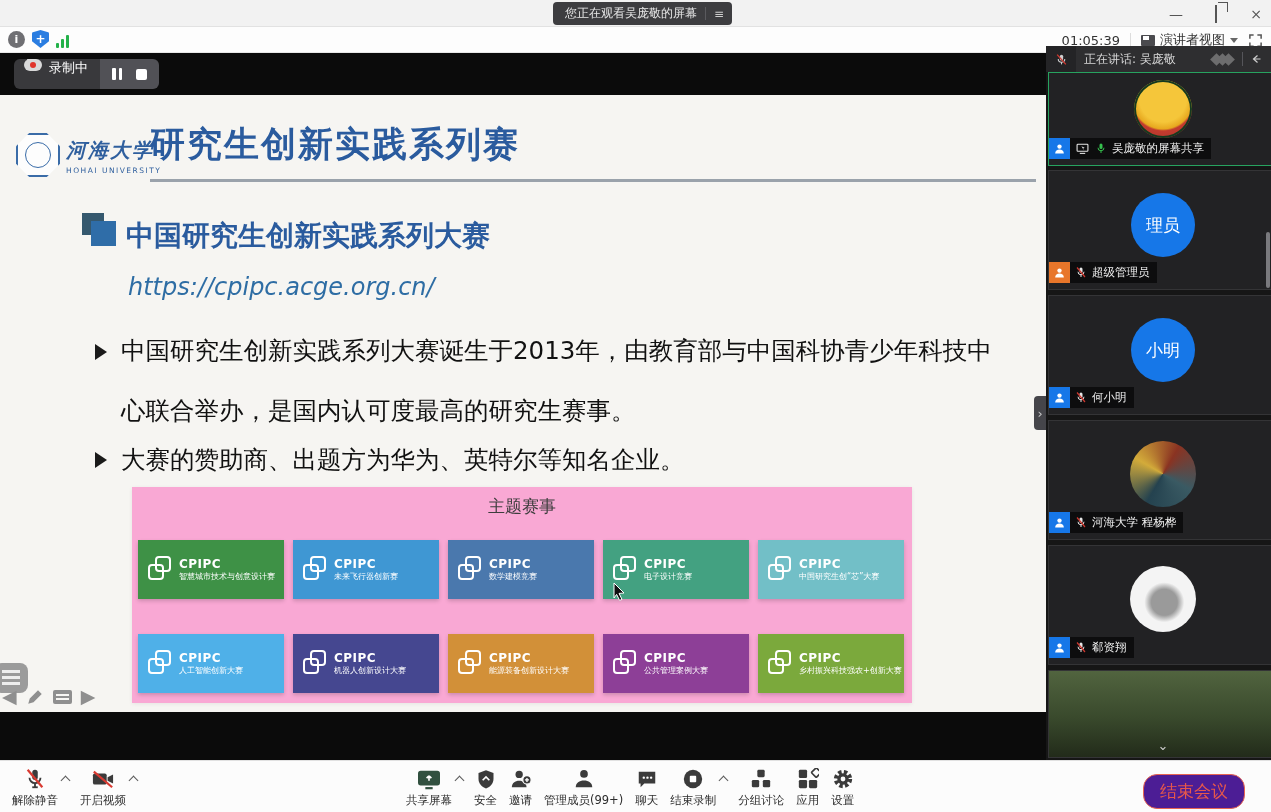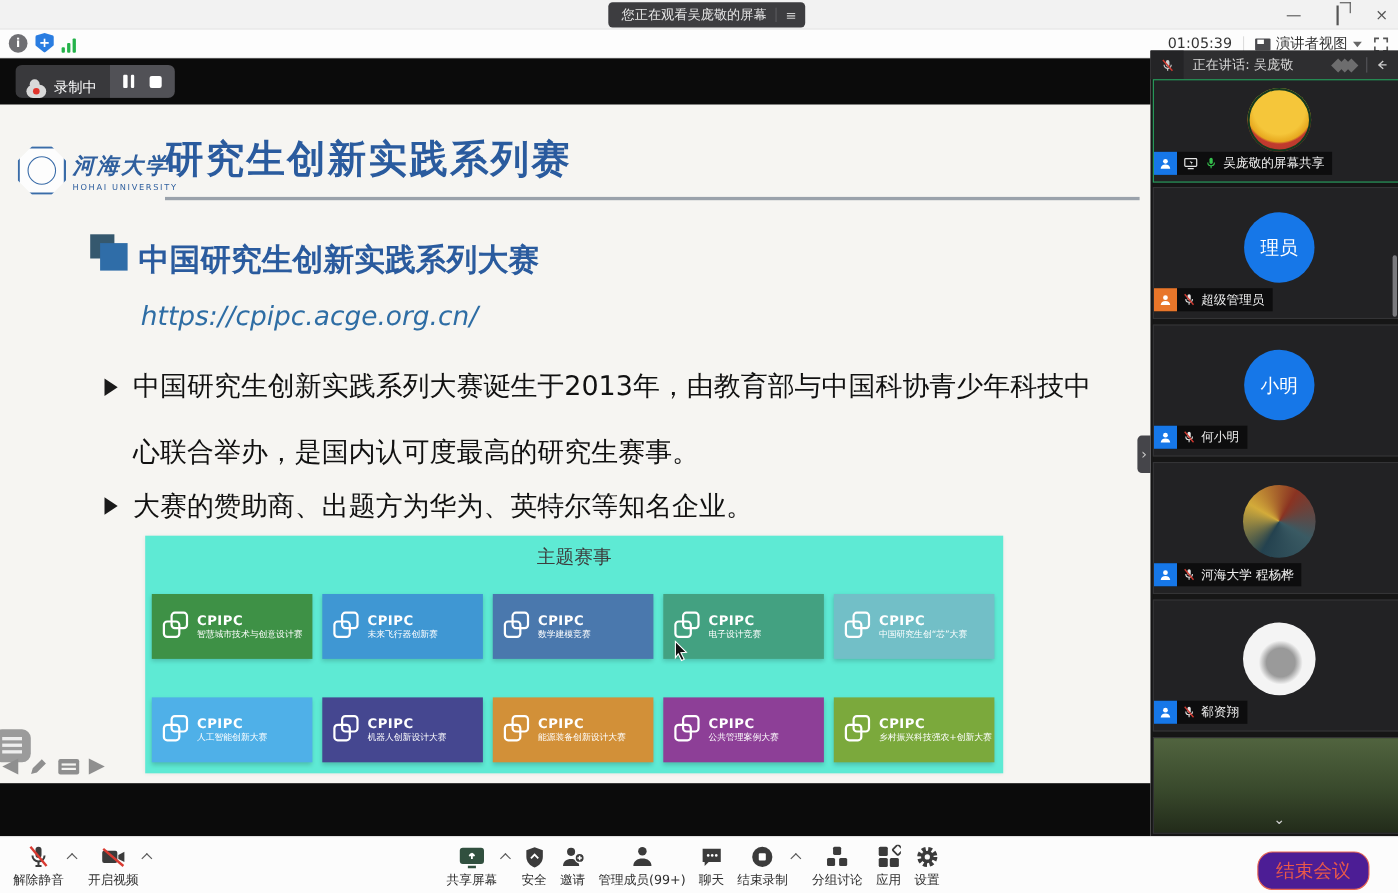--- a/index.html
+++ b/index.html
@@ -31,21 +31,21 @@
   .view-group { display:flex; align-items:center; gap:5px; cursor:pointer; }
   .view-ic { position:relative; width:14px; height:11px; background:#4a4a4e; border-radius:1px; }
   .view-ic::before { content:""; position:absolute; left:1.5px; top:1.5px; width:6px; height:4px; background:#fff; }
   .view-label { font-size:13px; color:#333; }
   .caret-down { width:0; height:0; border-left:4px solid transparent; border-right:4px solid transparent; border-top:5px solid #666; }
   .fs-ic { cursor:pointer; display:flex; }
 
   
   .share { position:absolute; left:0; top:53px; width:1046px; height:707px; background:#0b0b0b; }
   .rec-pill { position:absolute; left:14px; top:6px; height:30px; display:flex; align-items:stretch; border-radius:6px; overflow:hidden; }
-  .rec-main { background:#39393c; display:flex; align-items:flex-end; gap:7px; padding:0 12px 0 10px; }
+  .rec-main { background:#39393c; display:flex; align-items:flex-start; gap:7px; padding:0 12px 0 10px; }
   .rec-cloud { position:relative; width:18px; height:12px; background:#d9d9d9; border-radius:7px; }
   .rec-cloud::before { content:""; position:absolute; left:3px; top:-5px; width:9px; height:9px; background:#d9d9d9; border-radius:50%; }
   .rec-dot { position:absolute; left:6px; top:3px; width:6px; height:6px; border-radius:50%; background:#e0342b; }
   .rec-label { color:#fff; font-size:13px; }
   .rec-ctrls { background:#515156; display:flex; align-items:center; gap:14px; padding:0 12px; }
   .pause-ic { display:flex; gap:3px; cursor:pointer; }
   .pause-ic i { display:block; width:3.5px; height:12px; background:#fff; border-radius:1px; }
   .stop-ic { width:11px; height:11px; background:#fff; border-radius:2px; cursor:pointer; }
 
   
@@ -59,21 +59,21 @@
   .slide-rule { position:absolute; left:150px; top:84px; width:886px; height:3px; background:#9aa2ab; }
   .sq-bullet { position:absolute; left:82px; top:118px; width:36px; height:36px; }
   .sq-bullet .b1 { position:absolute; left:0; top:0; width:22px; height:22px; background:#35586e; }
   .sq-bullet .b2 { position:absolute; left:9px; top:8px; width:25px; height:25px; background:#2f6da8; }
   .slide-heading { position:absolute; left:126px; top:122px; font-size:28px; font-weight:800; color:#2a5b9e; }
   .slide-url { position:absolute; left:128px; top:178px; font-size:24px; color:#2e6da4;font-style:italic; }
   .bullet { position:absolute; left:95px; display:flex; }
   .b-arrow { width:0; height:0; border-left:12px solid #1a1a1a; border-top:8px solid transparent; border-bottom:8px solid transparent; margin-top:9px; margin-right:14px; flex:none; }
   .b-text { font-size:24.5px; color:#111; width:880px; line-height:2.45; margin-top:-14px; }
   .b-text2 { line-height:1.4; margin-top:0; }
-  .grid-panel { position:absolute; left:132px; top:392px; width:780px; height:216px; background:#5eead4; box-shadow:0 1px 4px rgba(0,0,0,.07); }
+  .grid-panel { position:absolute; left:132px; top:392px; width:780px; height:216px; background:#f9a8d4; box-shadow:0 1px 4px rgba(0,0,0,.07); }
   .grid-title { text-align:center; font-size:17px; color:#3d3d3d; padding-top:8px; }
   .tile-row { position:absolute; left:6px; display:flex; gap:9px;justify-content:center; }
   .row1 { top:53px; } .row2 { top:147px; }
   .tile { width:146px; height:59px; display:flex; align-items:center; padding:0 0 0 10px; box-shadow:0 2px 4px rgba(0,0,0,.18); cursor:pointer; }
   .cpipc-logo { position:relative; width:26px; height:27px; flex:none; margin-right:5px; }
   .cpipc-logo i { position:absolute; display:block; width:16px; height:16px; border:2px solid #fff; border-radius:4px; }
   .cpipc-logo .l1 { left:7px; top:0; } .cpipc-logo .l2 { left:0; top:8px; }
   .tile-txt { display:flex; flex-direction:column; min-width:0; }
   .tile-brand { color:#fff; font-size:12px; font-weight:bold; letter-spacing:.5px; }
   .tile-label { color:#fff; font-size:8px; white-space:nowrap; overflow:hidden; }

